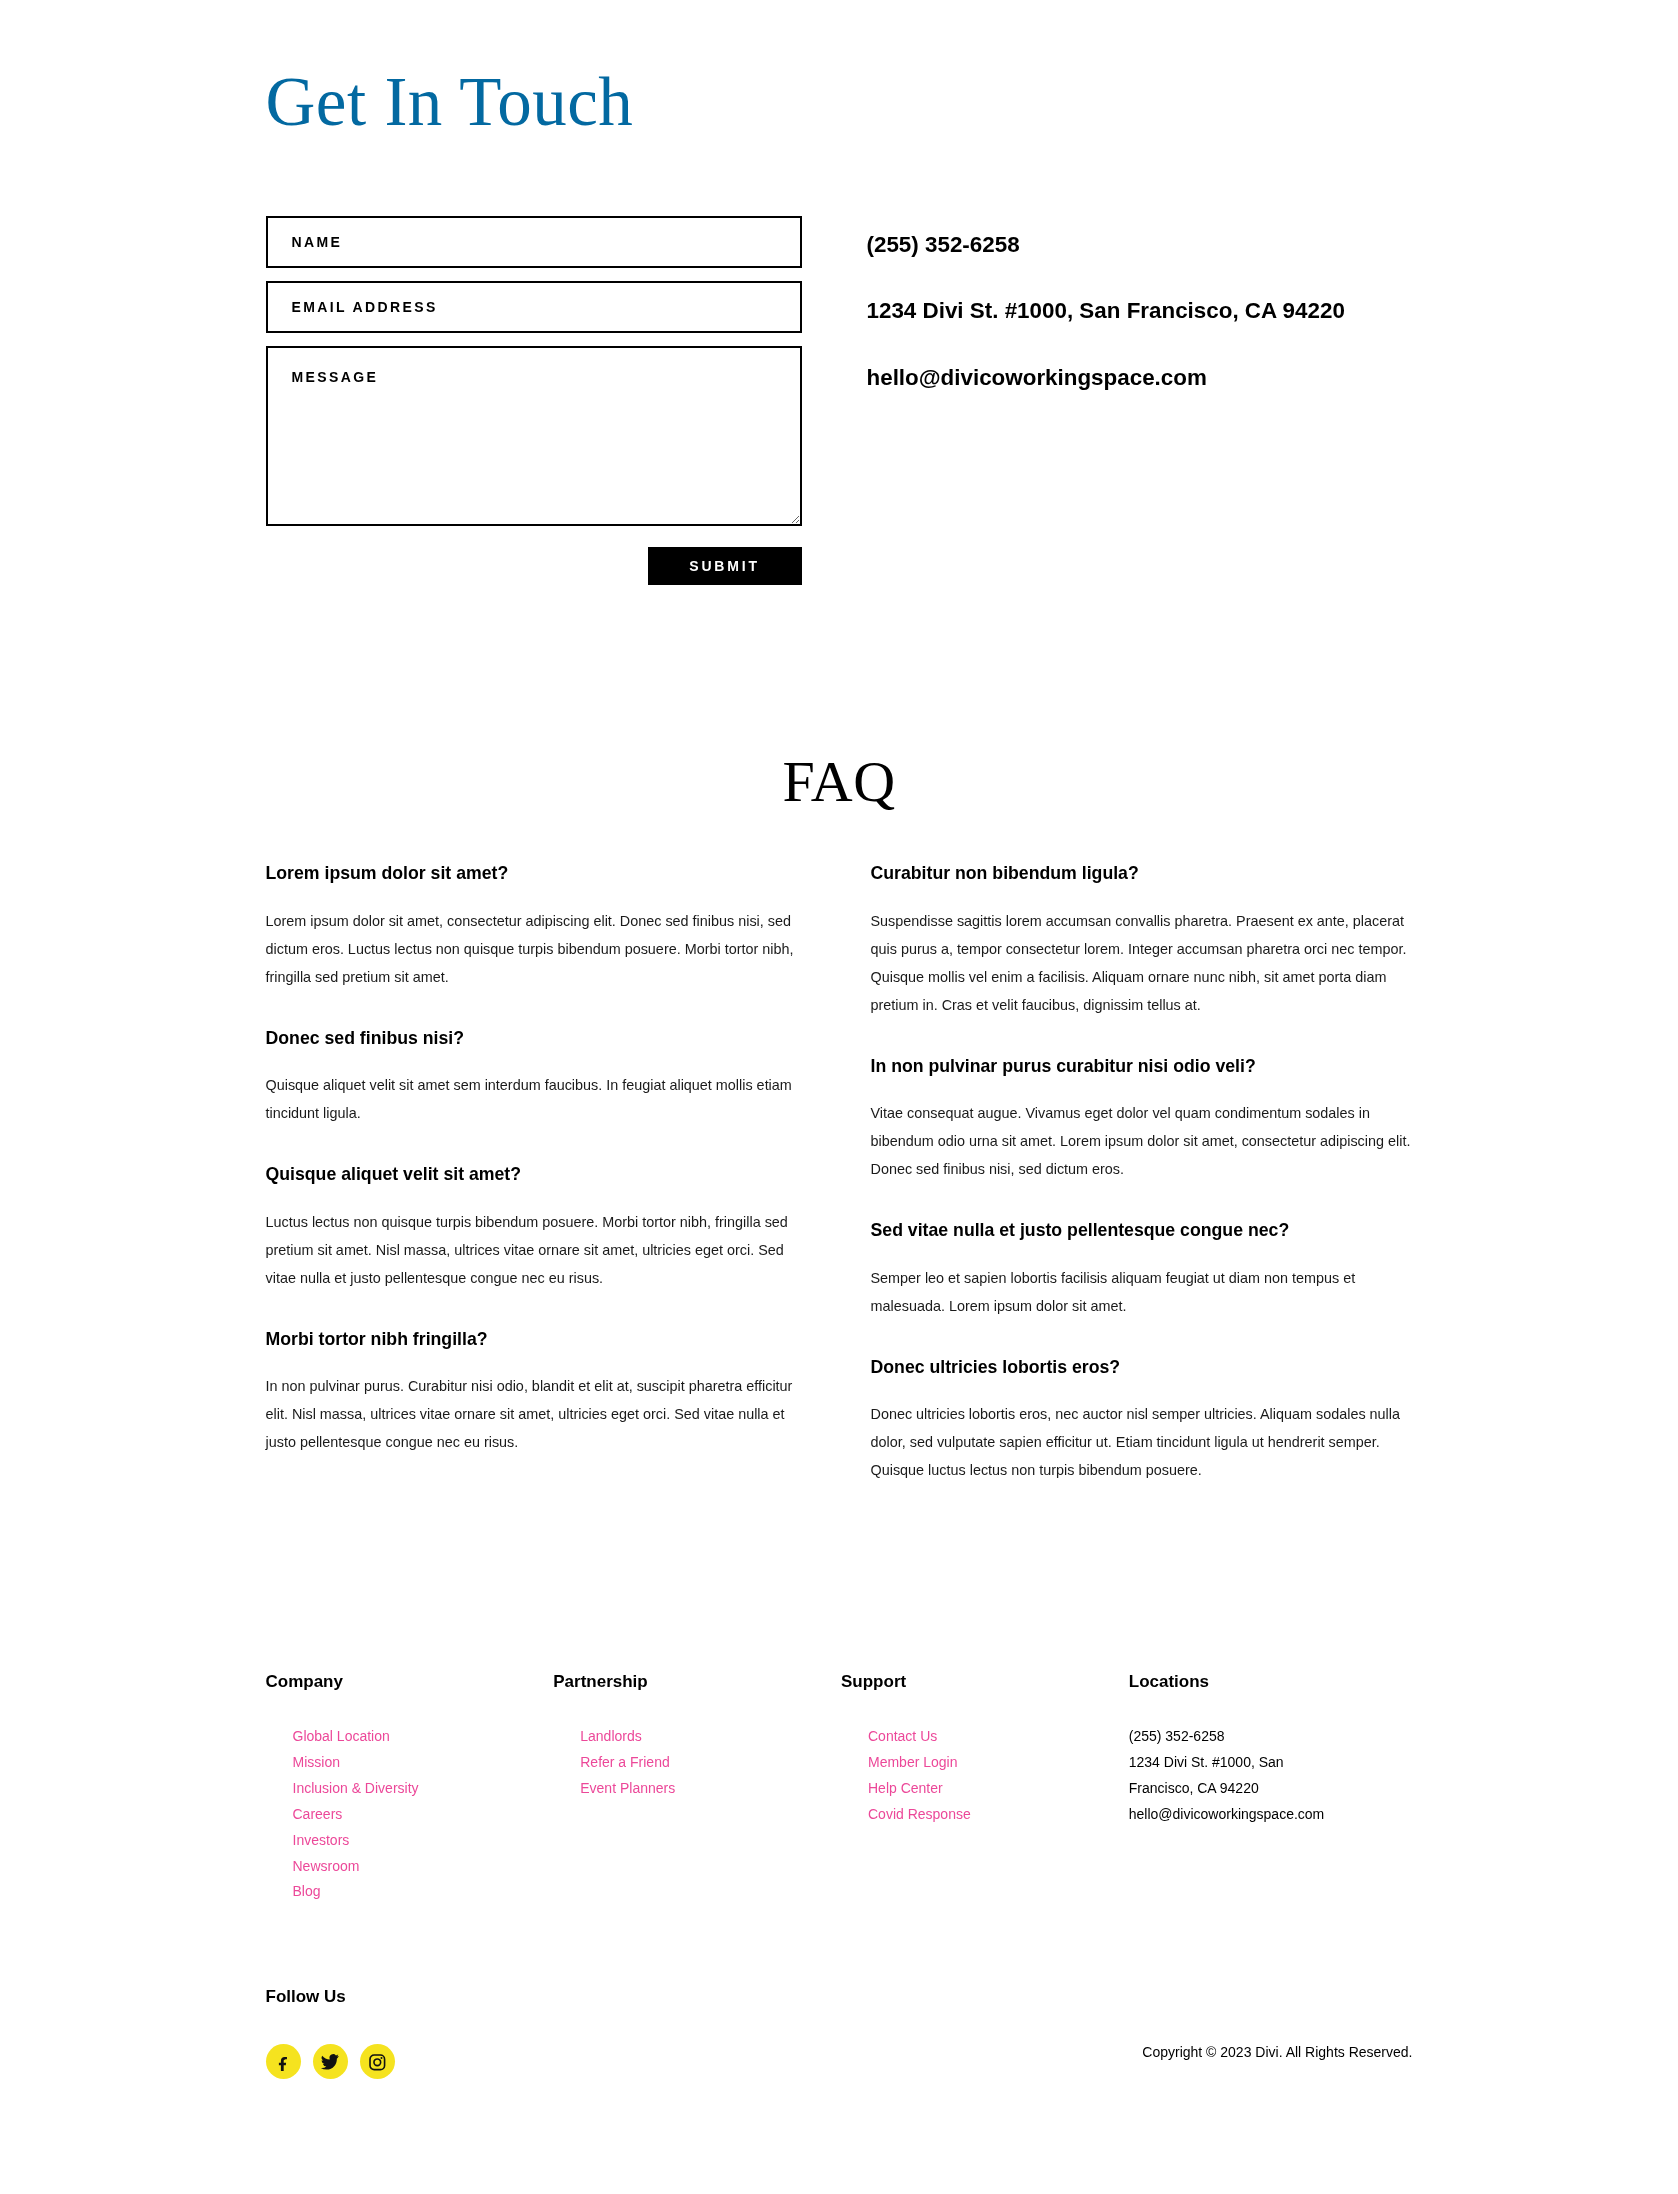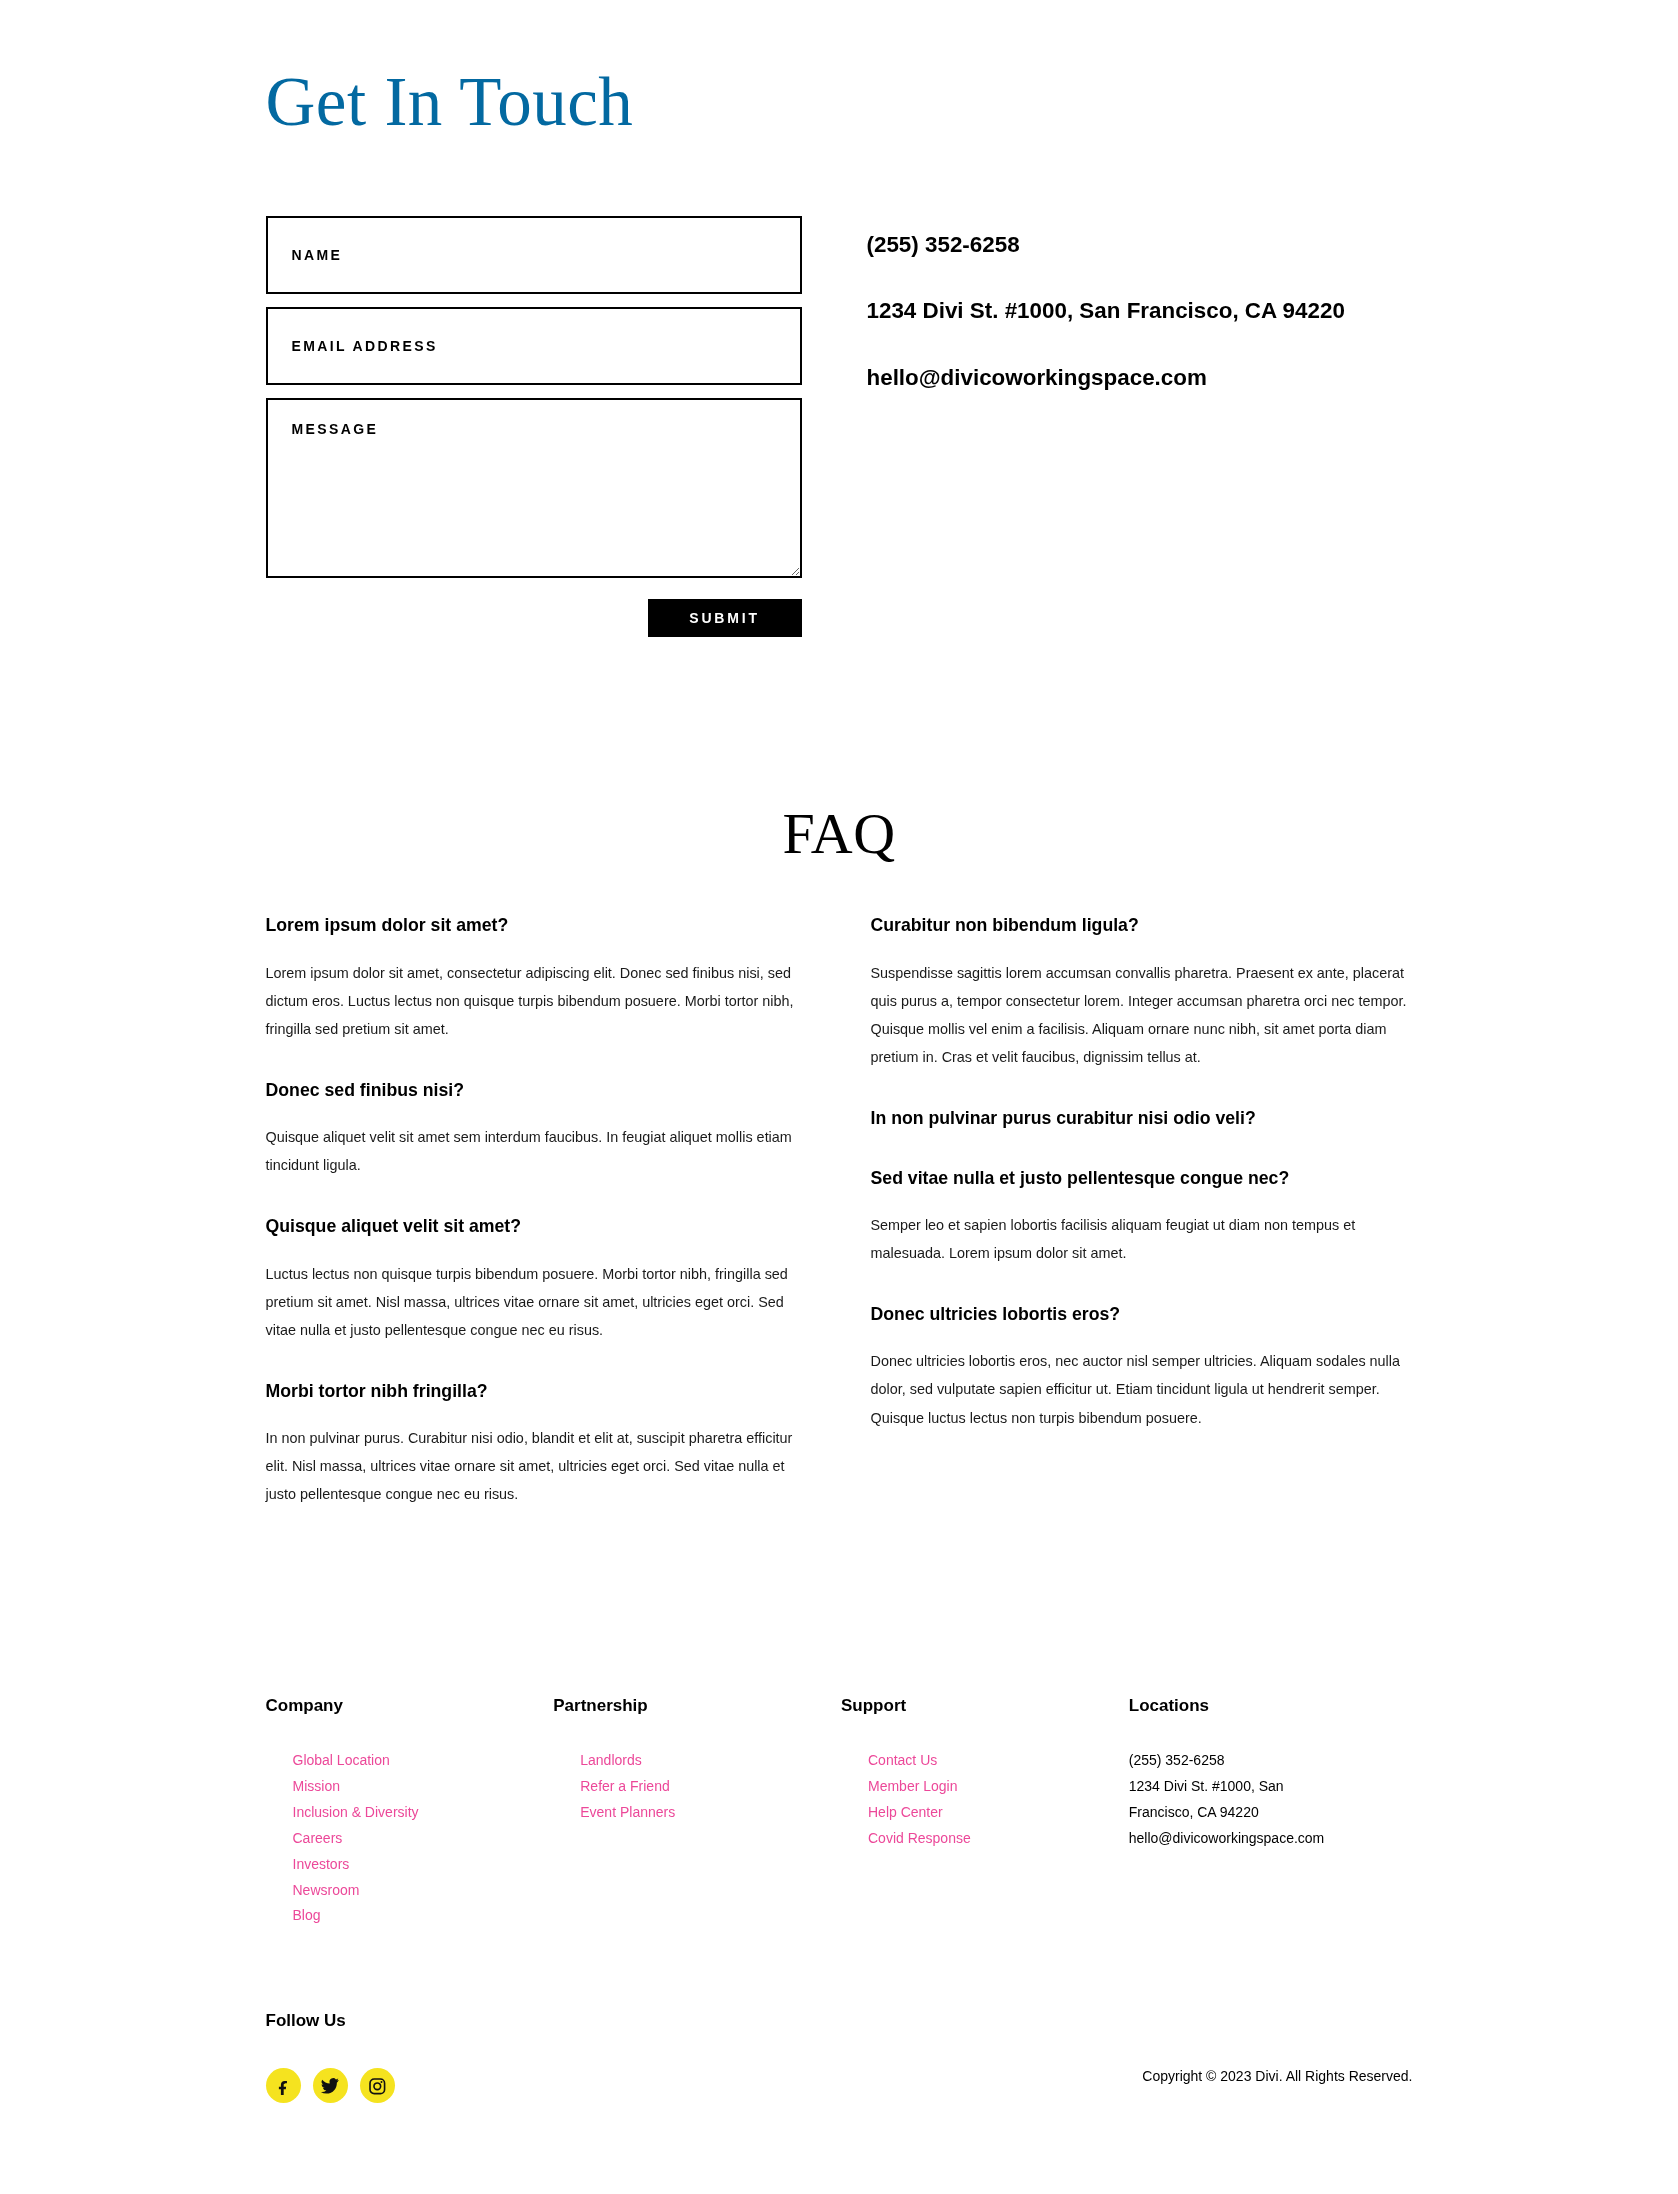--- a/index.html
+++ b/index.html
@@ -65,21 +65,21 @@
   .field {
     width: 100%;
     border: 2.8px solid #000000;
     background: #ffffff;
     display: block;
     font-family: "Liberation Sans", sans-serif;
     font-size: 14px;
     font-weight: 700;
     letter-spacing: 2.4px;
     color: #0f766e;
-    padding: 29px 24px;
+    padding: 16px 24px;
     margin-bottom: 13px;
     outline: none;
     text-transform: uppercase;
   }
 
   .field::placeholder {
     color: #000000;
     opacity: 1;
     font-weight: 700;
     letter-spacing: 2.4px;
@@ -310,20 +310,21 @@
           </div>
         </div>
 
         <div class="faq-col">
           <div class="faq-item">
             <div class="faq-q">Curabitur non bibendum ligula?</div>
             <div class="faq-a">Suspendisse sagittis lorem accumsan convallis pharetra. Praesent ex ante, placerat quis purus a, tempor consectetur lorem. Integer accumsan pharetra orci nec tempor. Quisque mollis vel enim a facilisis. Aliquam ornare nunc nibh, sit amet porta diam pretium in. Cras et velit faucibus, dignissim tellus at.</div>
           </div>
           <div class="faq-item">
             <div class="faq-q">In non pulvinar purus curabitur nisi odio veli?</div>
+            <div class="faq-a">Vitae consequat augue. Vivamus eget dolor vel quam condimentum sodales in bibendum odio urna sit amet. Lorem ipsum dolor sit amet, consectetur adipiscing elit. Donec sed finibus nisi, sed dictum eros.</div>
           </div>
           <div class="faq-item">
             <div class="faq-q">Sed vitae nulla et justo pellentesque congue nec?</div>
             <div class="faq-a">Semper leo et sapien lobortis facilisis aliquam feugiat ut diam non tempus et malesuada. Lorem ipsum dolor sit amet.</div>
           </div>
           <div class="faq-item">
             <div class="faq-q">Donec ultricies lobortis eros?</div>
             <div class="faq-a">Donec ultricies lobortis eros, nec auctor nisl semper ultricies. Aliquam sodales nulla dolor, sed vulputate sapien efficitur ut. Etiam tincidunt ligula ut hendrerit semper. Quisque luctus lectus non turpis bibendum posuere.</div>
           </div>
         </div>

